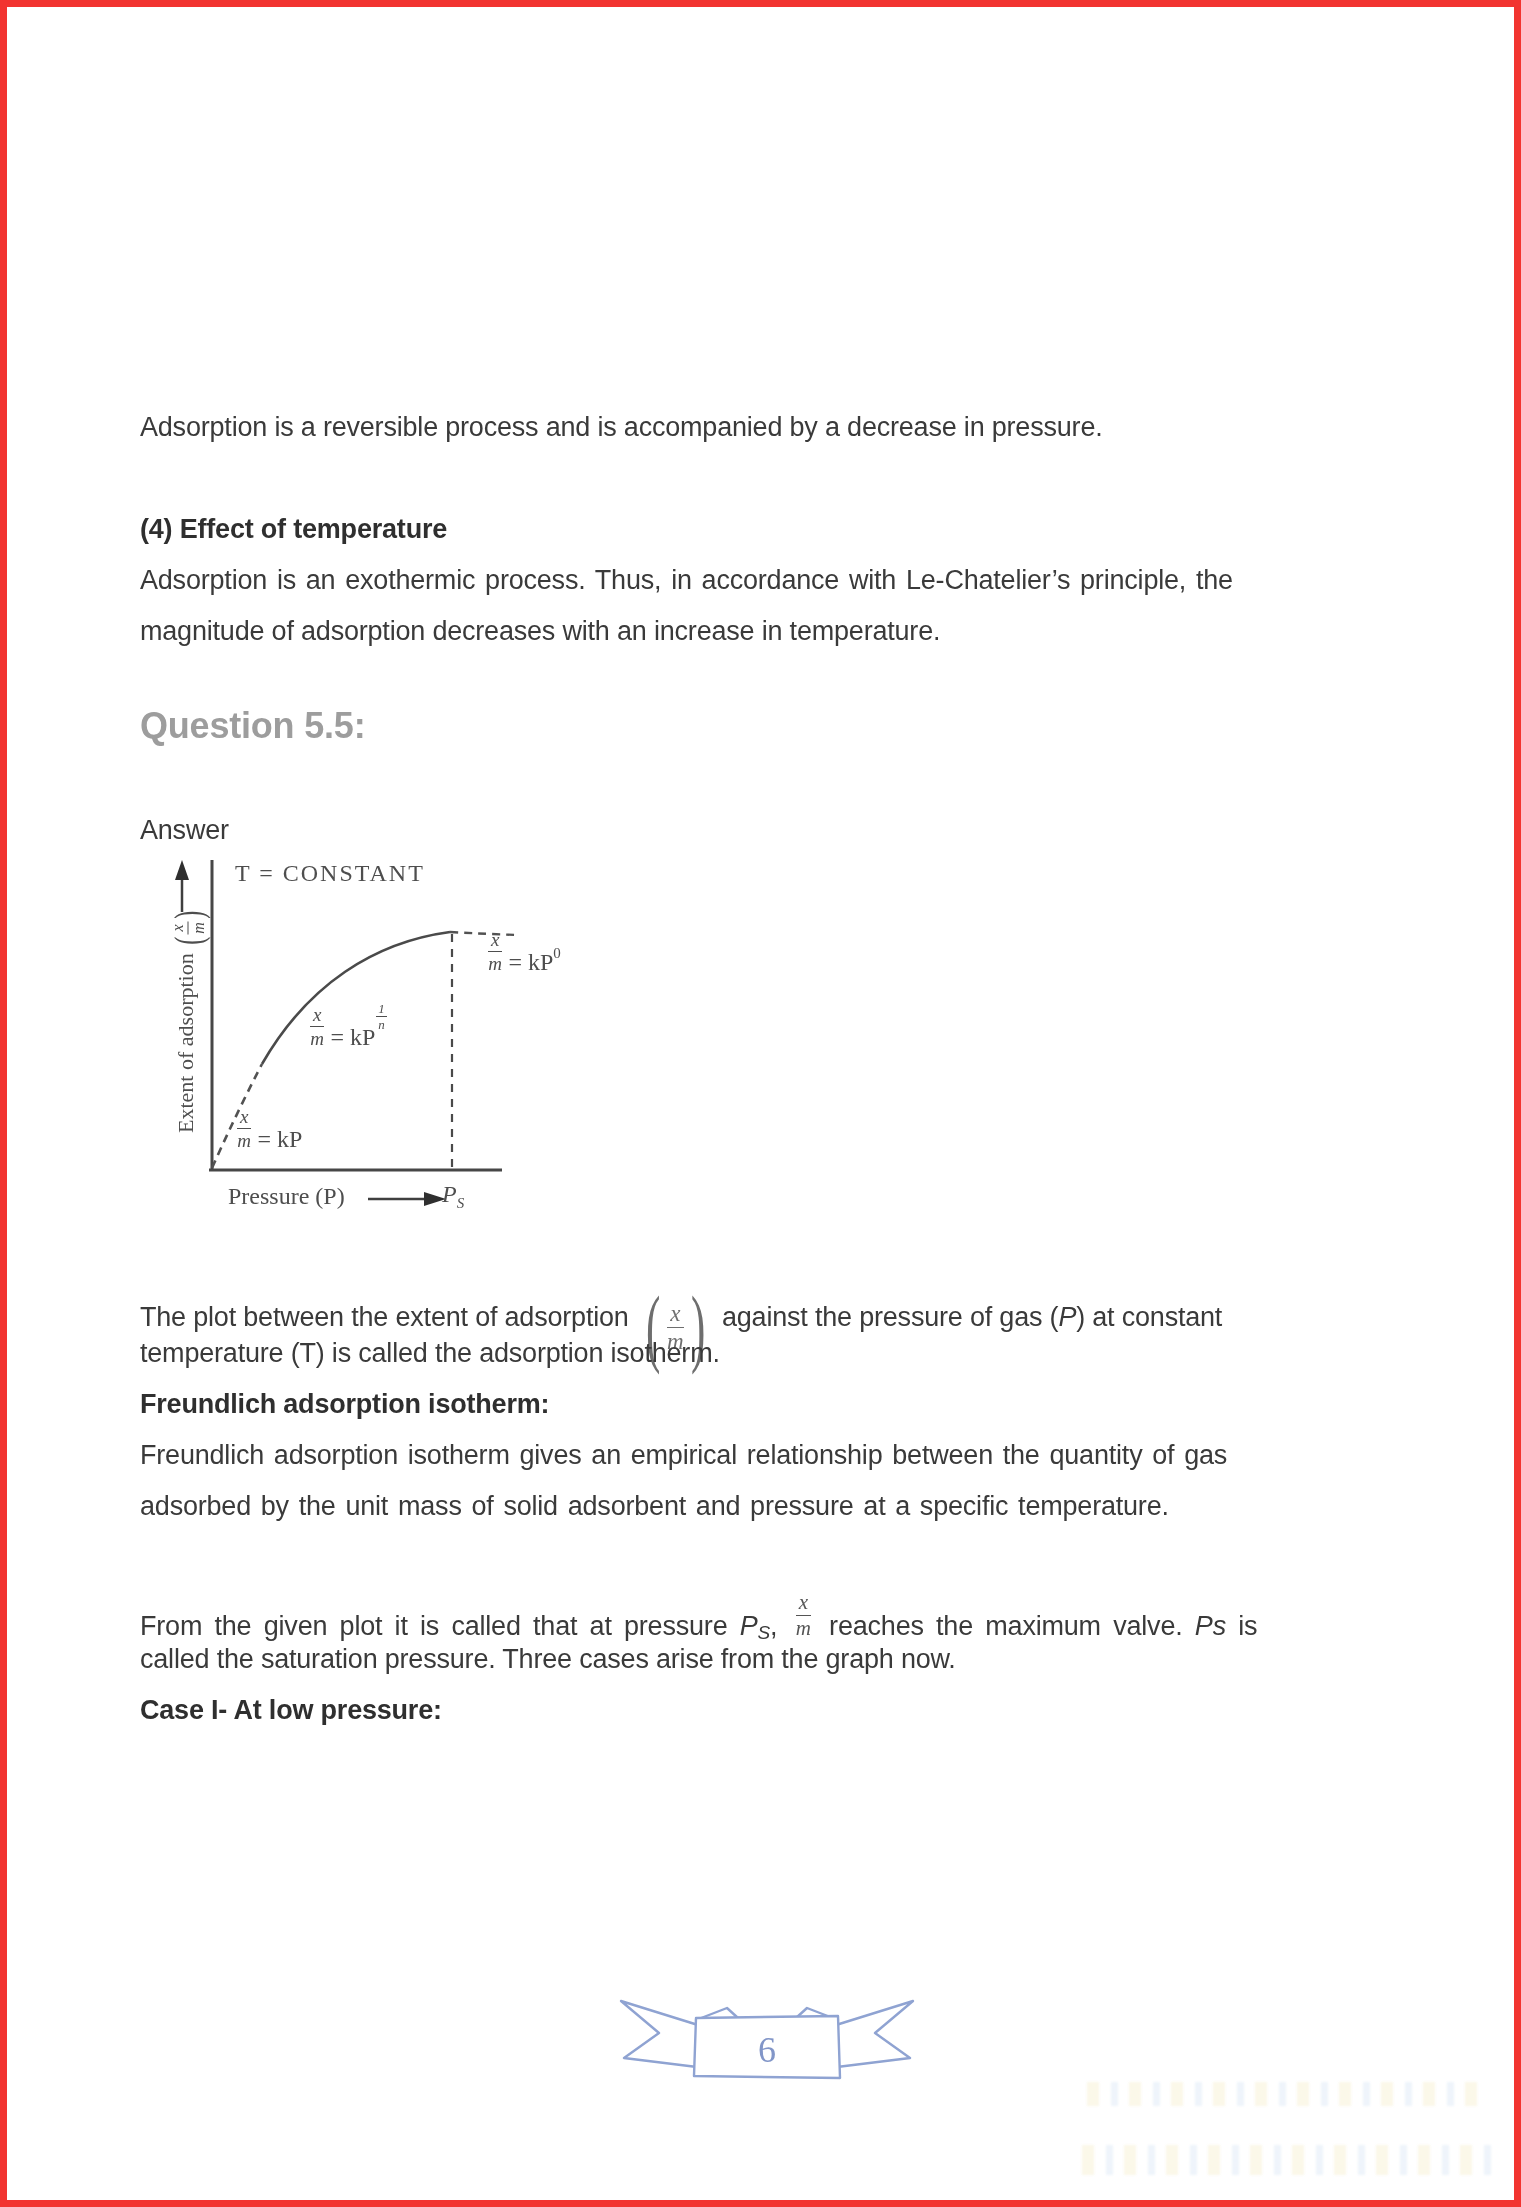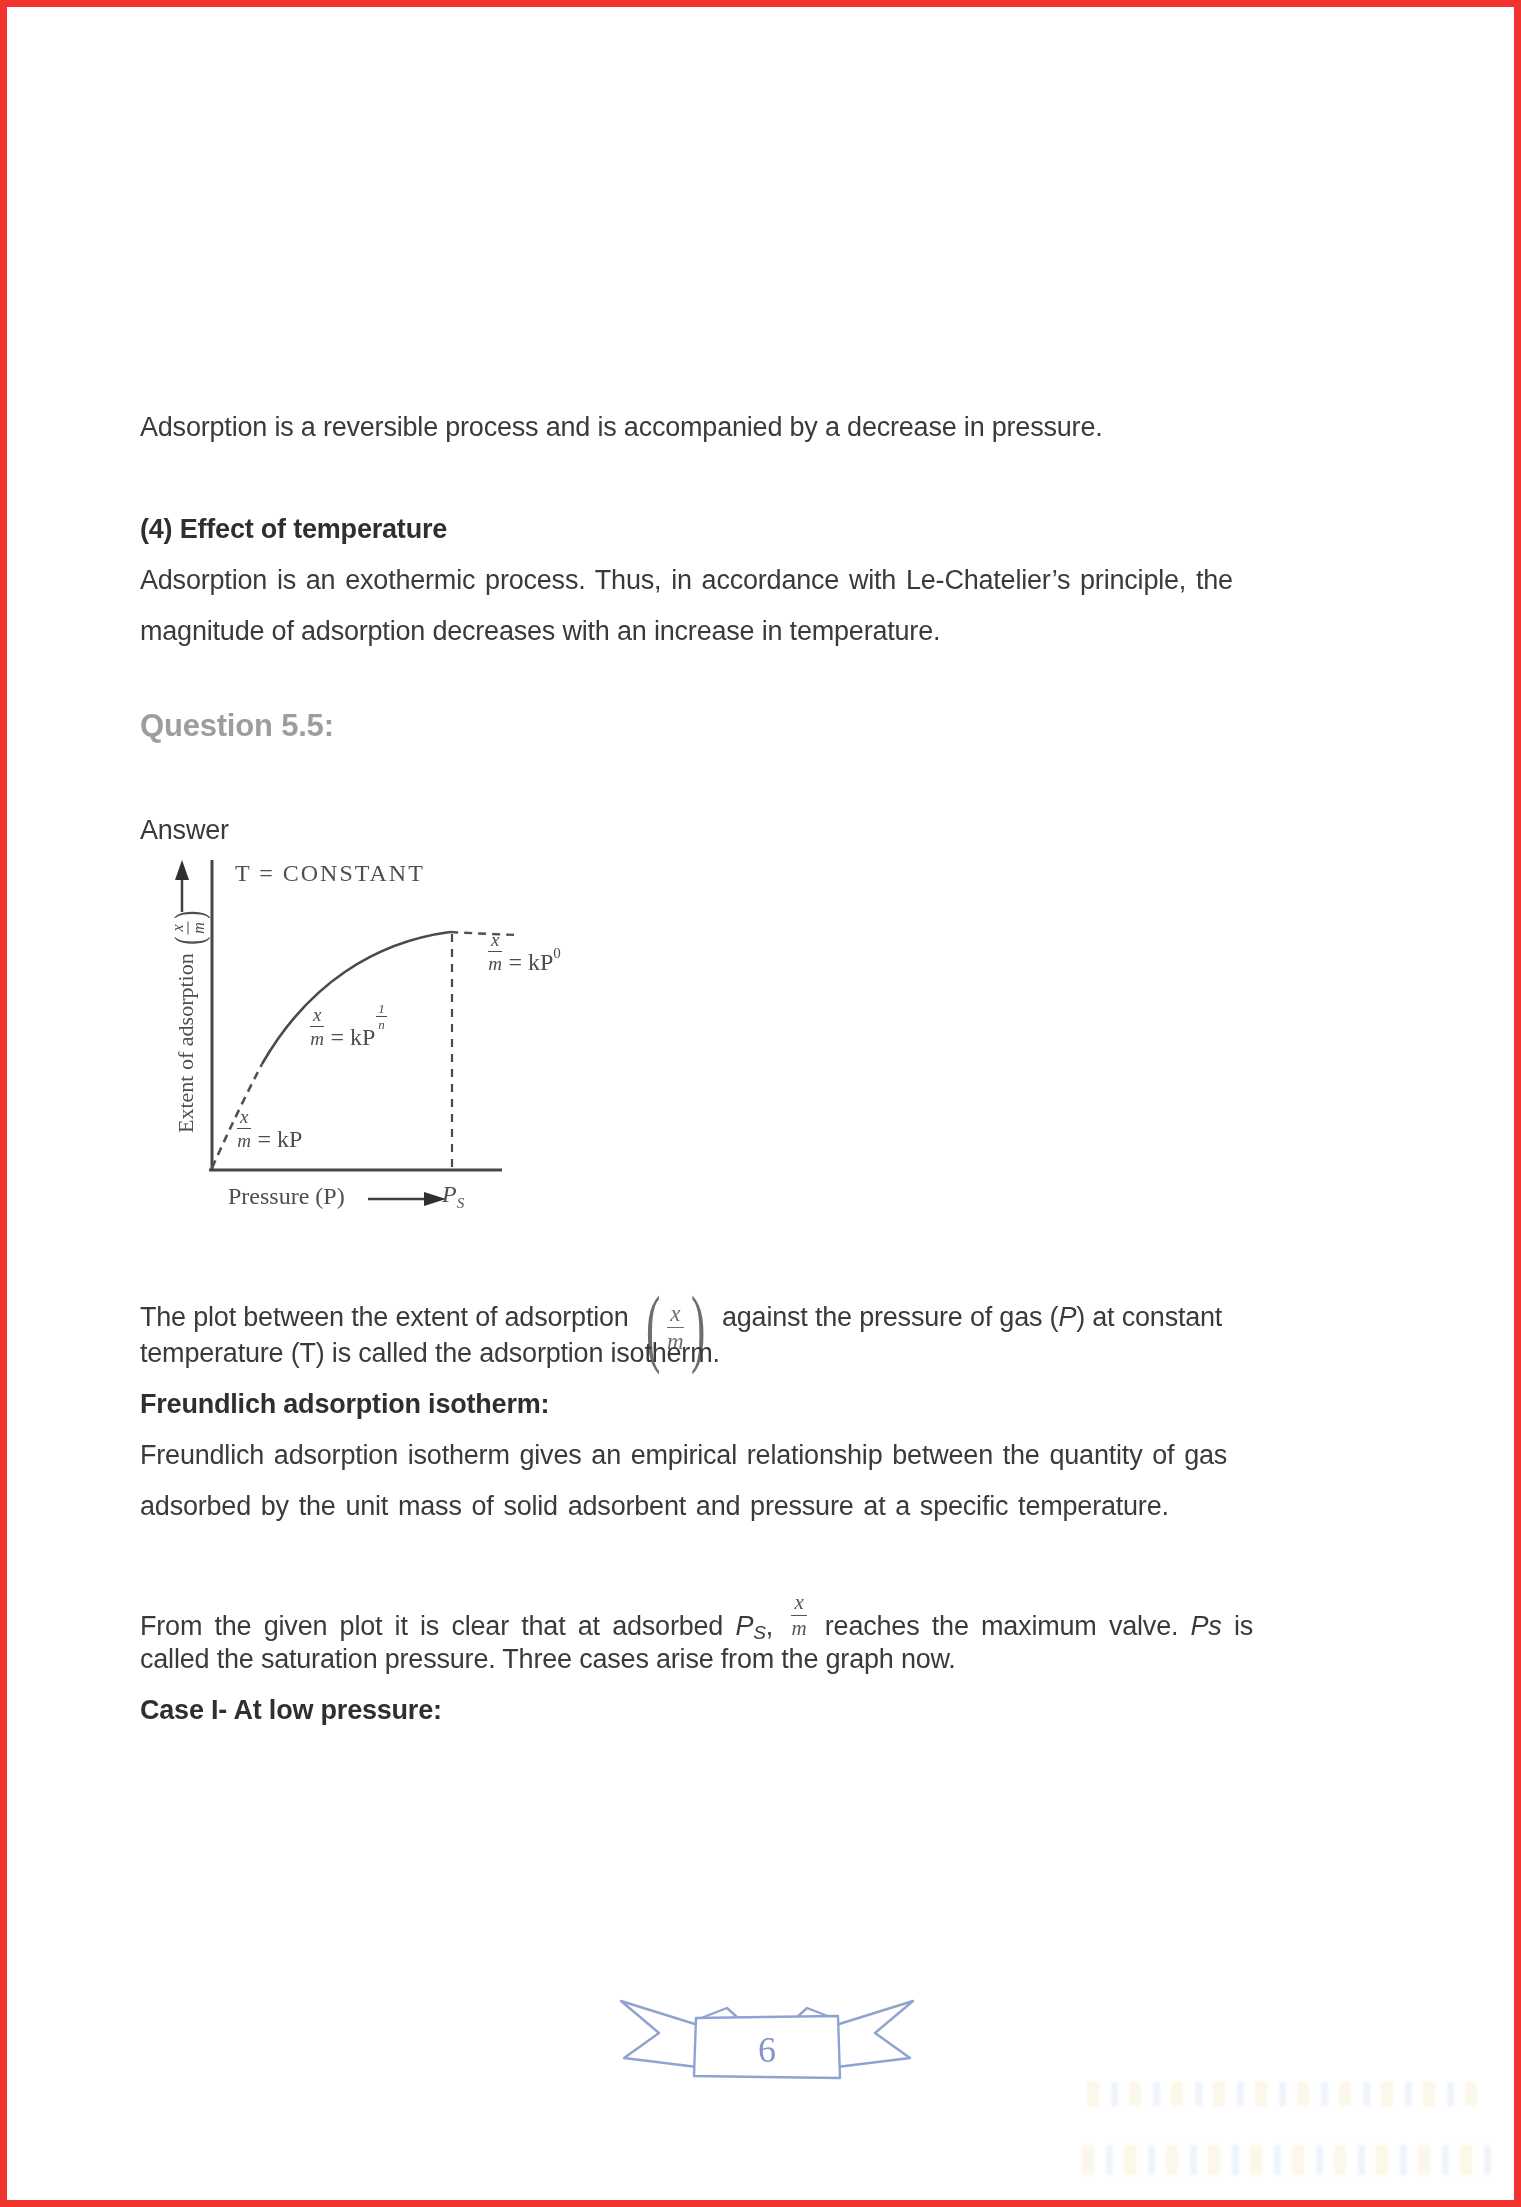--- a/index.html
+++ b/index.html
@@ -6,21 +6,21 @@
   .page{
     position:relative;width:1521px;height:2207px;box-sizing:border-box;
     background:#ffffff;border:7px solid #f23430;overflow:hidden;
     font-family:"Liberation Sans",sans-serif;color:#3a3a3a;
   }
   .line{
     position:absolute;left:133px;white-space:nowrap;
     font-size:27px;letter-spacing:-0.2px;color:#3a3a3a;line-height:32px;
   }
   .bold{font-weight:bold;color:#2f2f2f;}
-  .gray-heading{color:#9d9d9d;font-weight:bold;font-size:31px;}
+  .gray-heading{color:#9d9d9d;font-weight:bold;font-size:36px;}
   .ws1{word-spacing:2.5px;}
   .ws2{word-spacing:5px;}
   .ital{font-style:italic;}
   sub.ps{font-size:19px;vertical-align:-4px;}
 
   
   .frac{display:inline-block;text-align:center;font-family:"Liberation Serif",serif;
         font-style:italic;line-height:1;vertical-align:baseline;}
   .frac .fnum{display:block;padding:0 3px 2px;border-bottom:1.6px solid currentColor;}
   .frac .fden{display:block;padding-top:2px;}
@@ -124,21 +124,21 @@
   <div class="line" style="top:1279px">
     <span>The plot between the extent of adsorption</span><span class="bigfrac"><span class="paren">(</span><span class="frac"><span class="fnum">x</span><span class="fden">m</span></span><span class="paren">)</span></span><span>against the pressure of gas (</span><span class="ital">P</span><span>) at constant</span>
   </div>
   <div class="line" style="top:1330px">temperature (T) is called the adsorption isotherm.</div>
 
   <div class="line bold" style="top:1381px">Freundlich adsorption isotherm:</div>
   <div class="line ws1" style="top:1432px">Freundlich adsorption isotherm gives an empirical relationship between the quantity of gas</div>
   <div class="line ws1" style="top:1483px">adsorbed by the unit mass of solid adsorbent and pressure at a specific temperature.</div>
 
   <div class="line ws2" style="top:1585px">
-    <span>From the given plot it is clear that at adsorbed </span><span class="ital">P</span><sub class="ps ital">S</sub><span>, </span><span class="frac smallfrac"><span class="fnum">x</span><span class="fden">m</span></span><span> reaches the maximum valve. </span><span class="ital">Ps</span><span> is</span>
+    <span>From the given plot it is called that at pressure </span><span class="ital">P</span><sub class="ps ital">S</sub><span>, </span><span class="frac smallfrac"><span class="fnum">x</span><span class="fden">m</span></span><span> reaches the maximum valve. </span><span class="ital">Ps</span><span> is</span>
   </div>
   <div class="line" style="top:1636px">called the saturation pressure. Three cases arise from the graph now.</div>
 
   <div class="line bold" style="top:1687px">Case I- At low pressure:</div>
 
   <div class="ribbon">
     <svg width="320" height="100" viewBox="0 0 320 100">
       <g stroke="#8fa3d2" stroke-width="2.4" stroke-linejoin="round" fill="#ffffff">
         <polygon points="91,33 14,9 52,41 17,66 90,75"></polygon>
         <polygon points="229,33 306,9 268,41 303,66 230,75"></polygon>

